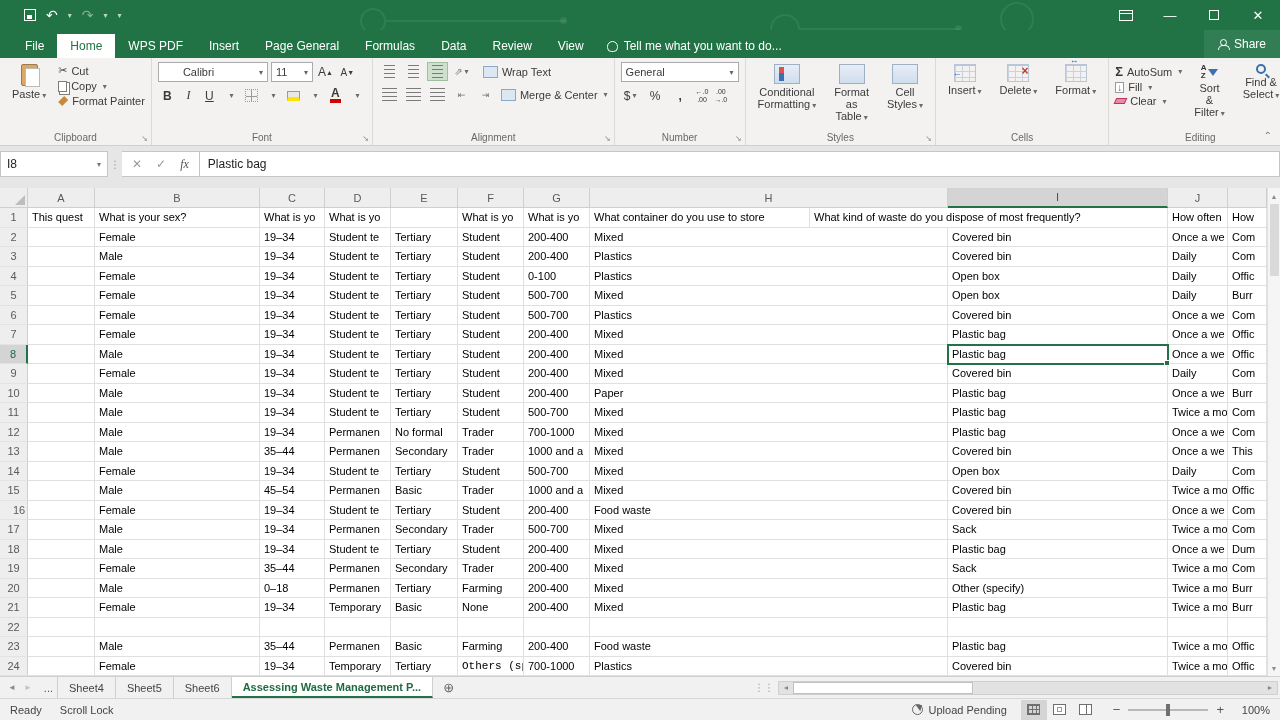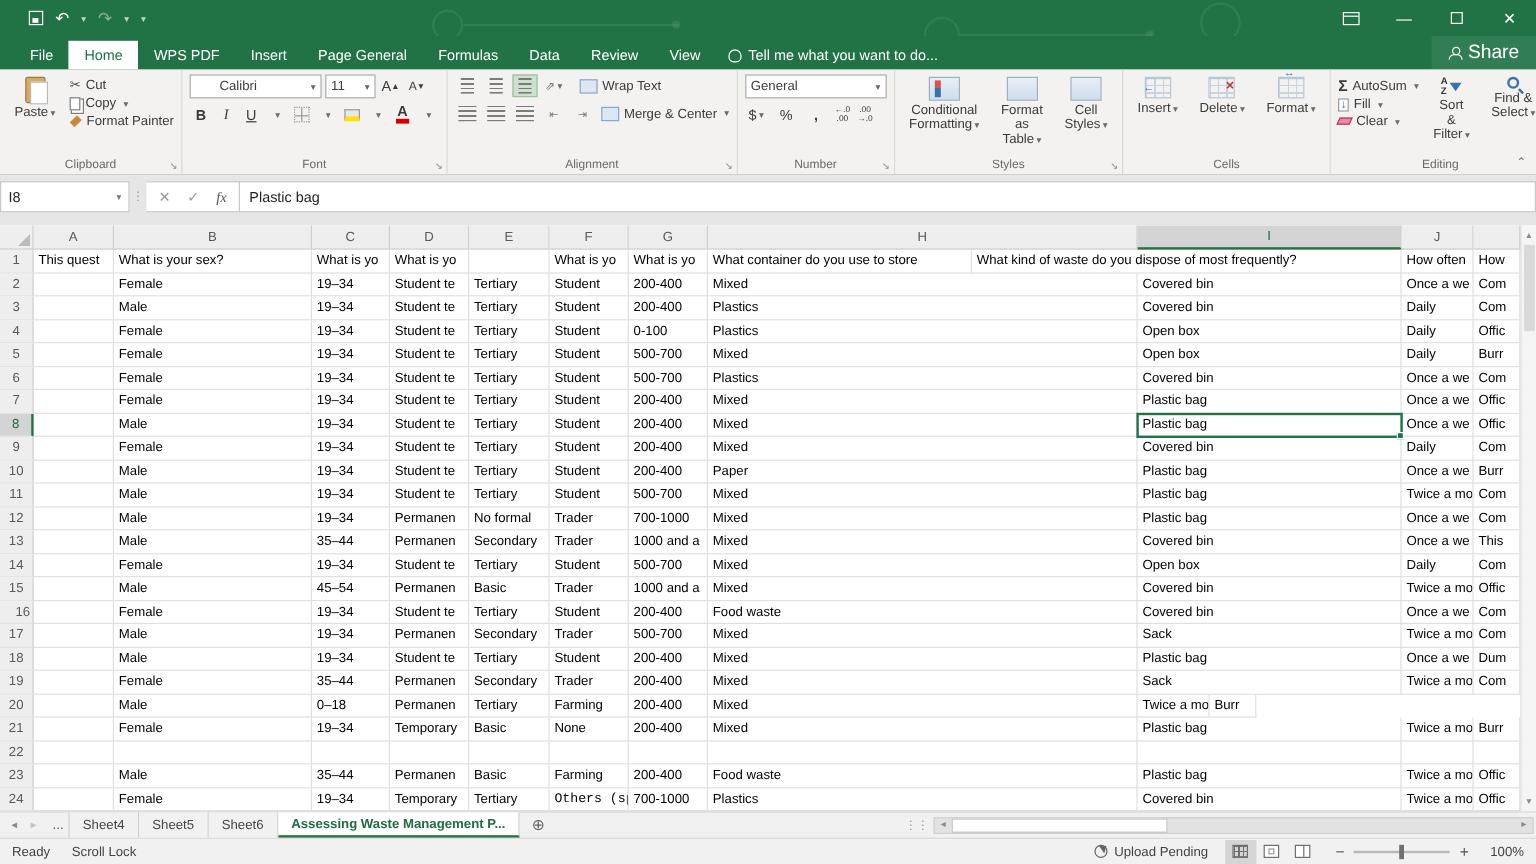--- a/index.html
+++ b/index.html
@@ -25,21 +25,21 @@
   .ribdisp:before { content:""; position:absolute; left:0; right:0; top:2px; height:1.5px; background:#fff; }
   .restore-ic { width:10px; height:10px; border:1.5px solid #fff; position:relative; }
 
   
   .tabrow { height:28px; background:#217346; display:flex; align-items:flex-end; position:relative; overflow:hidden; }
   .rtabs { display:flex; align-items:flex-end; padding-left:12px; z-index:2; }
   .rtab { height:24px; padding:0 13px; display:flex; align-items:center; color:#fff; font-size:12px; cursor:pointer; white-space:nowrap; }
   .rtab.active { background:#fff; color:#217346; }
   .tellme { display:flex; align-items:center; gap:6px; color:#fff; font-size:12px; margin-left:10px; height:24px; z-index:2; cursor:pointer; }
   .bulb { width:11px; height:11px; border:1.3px solid #fff; border-radius:50% 50% 40% 40%; display:inline-block; }
-  .share { margin-left:auto; height:28px; background:rgba(255,255,255,.08); color:#fff; font-size:16px; display:flex; align-items:center; gap:6px; padding:0 14px; cursor:pointer; z-index:2; }
+  .share { margin-left:auto; height:28px; background:rgba(255,255,255,.08); color:#fff; font-size:12px; display:flex; align-items:center; gap:6px; padding:0 14px; cursor:pointer; z-index:2; }
   .person { width:10px; height:10px; position:relative; display:inline-block; }
   .person:before { content:""; position:absolute; left:2.5px; top:0; width:5px; height:5px; border:1.2px solid #fff; border-radius:50%; }
   .person:after { content:""; position:absolute; left:0; bottom:-1px; width:10px; height:4px; border:1.2px solid #fff; border-bottom:none; border-radius:5px 5px 0 0; }
 
   
   .ribbon { height:88px; background:#f3f2f0; border-bottom:1px solid #d2cfc8; display:flex; position:relative; font-size:11px; color:#3b3b3b; }
   .rgroup { position:relative; padding:4px 6px 16px 6px; display:flex; gap:6px; border-right:1px solid #dcdad4; }
   .glabel { position:absolute; bottom:2px; left:0; right:0; text-align:center; font-size:10px; color:#696969; }
   .launcher { position:absolute; bottom:2px; right:3px; font-size:8px; color:#8a8a8a; cursor:pointer; }
   .bigbtn { display:flex; flex-direction:column; align-items:center; justify-content:flex-start; gap:2px; padding:2px 6px; cursor:pointer; }
@@ -729,20 +729,21 @@
         <div class="grow">
           <div class="rnum" style="width: 28px;">20</div>
           <div class="gcell" style="width: 67px;"></div>
           <div class="gcell" style="width: 165px;">Male</div>
           <div class="gcell" style="width: 65px;">0–18</div>
           <div class="gcell" style="width: 66px;">Permanen</div>
           <div class="gcell" style="width: 67px;">Tertiary</div>
           <div class="gcell" style="width: 66px;">Farming</div>
           <div class="gcell" style="width: 66px;">200-400</div>
           <div class="gcell" style="width: 358px;">Mixed</div>
+          <div class="gcell" style="width: 220px;">Other (specify)</div>
           <div class="gcell" style="width: 60px;">Twice a mo</div>
           <div class="gcell" style="width: 39px;">Burr</div>
         </div>
         <div class="grow">
           <div class="rnum" style="width: 28px;">21</div>
           <div class="gcell" style="width: 67px;"></div>
           <div class="gcell" style="width: 165px;">Female</div>
           <div class="gcell" style="width: 65px;">19–34</div>
           <div class="gcell" style="width: 66px;">Temporary</div>
           <div class="gcell" style="width: 67px;">Basic</div>

